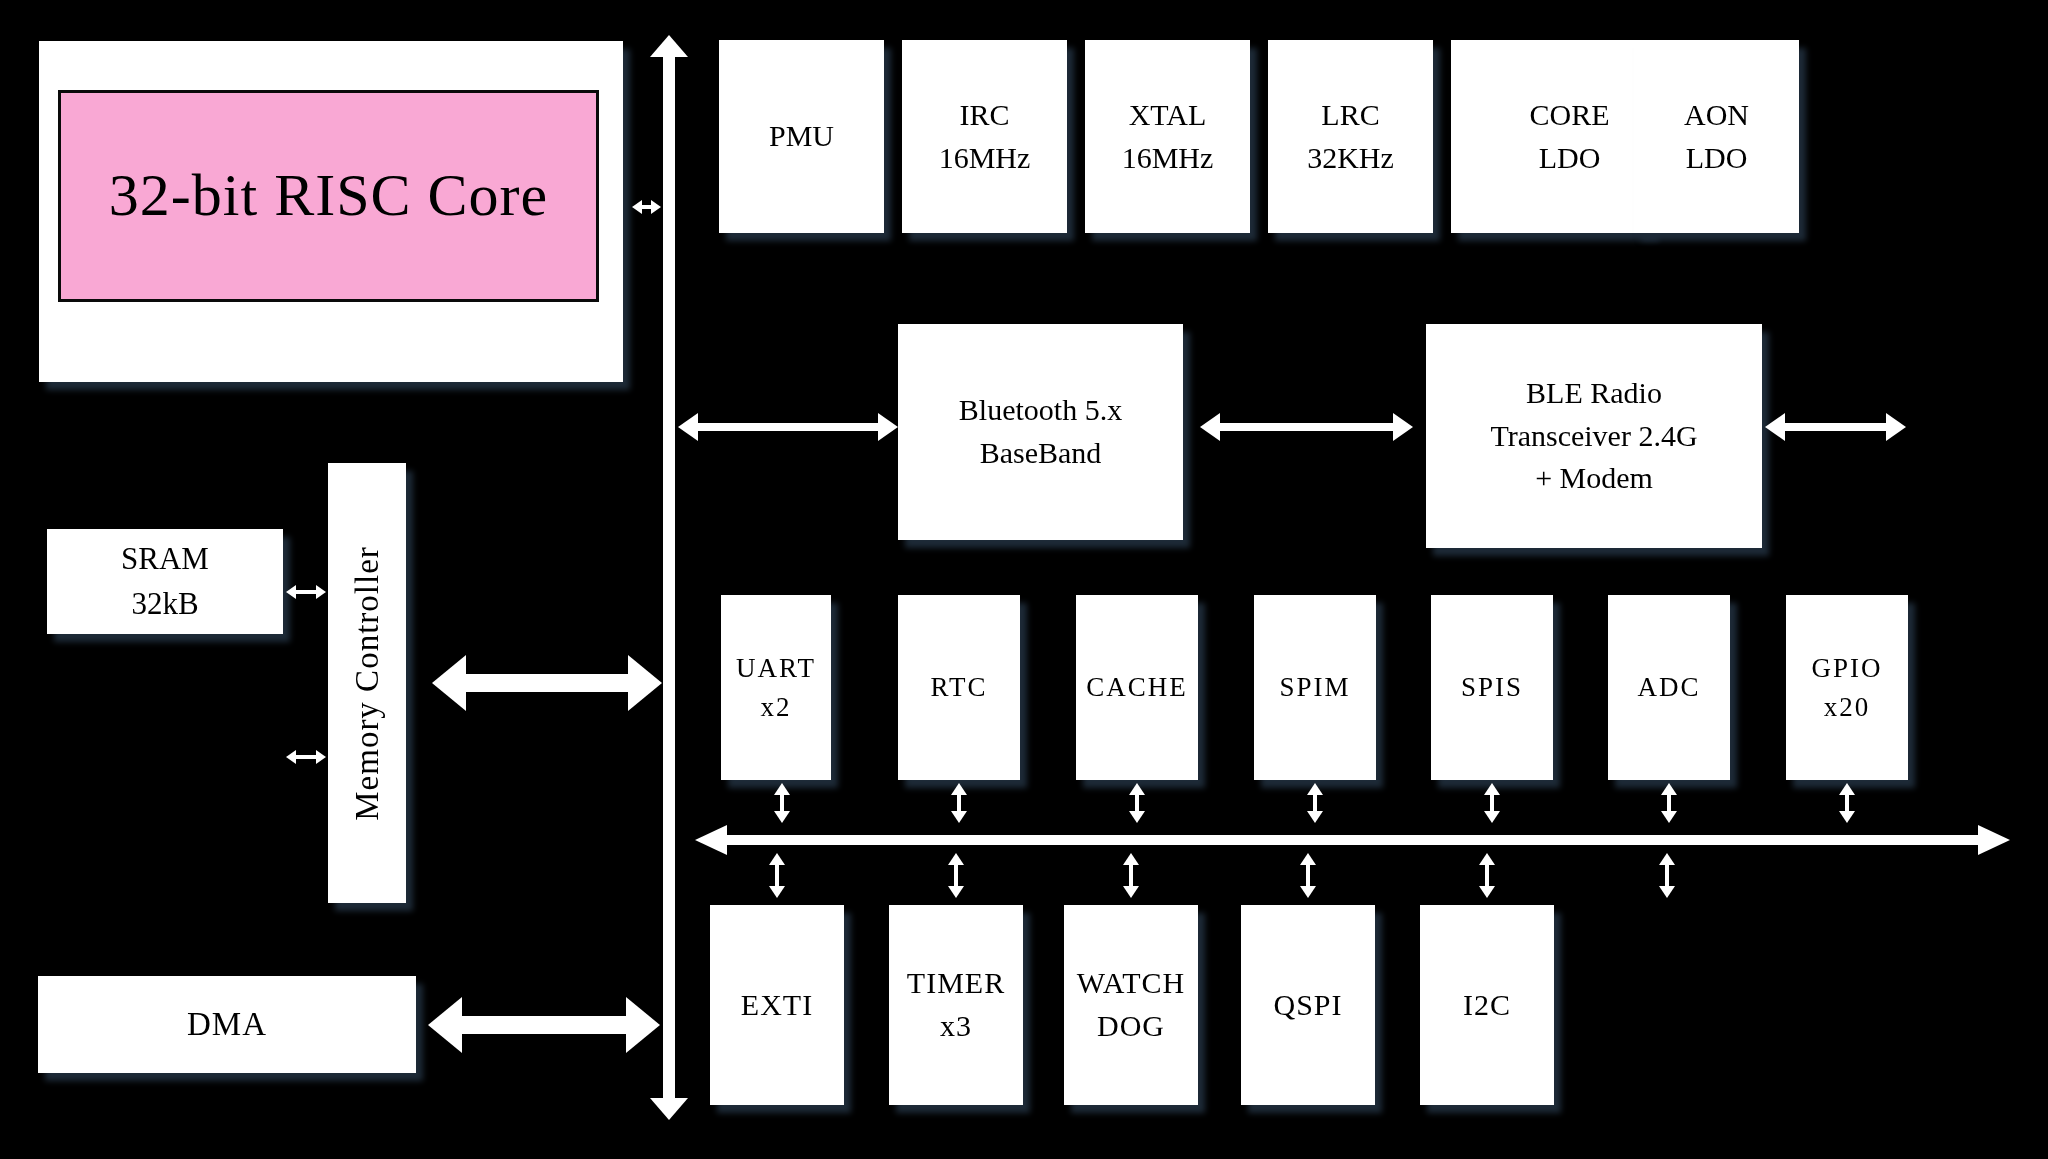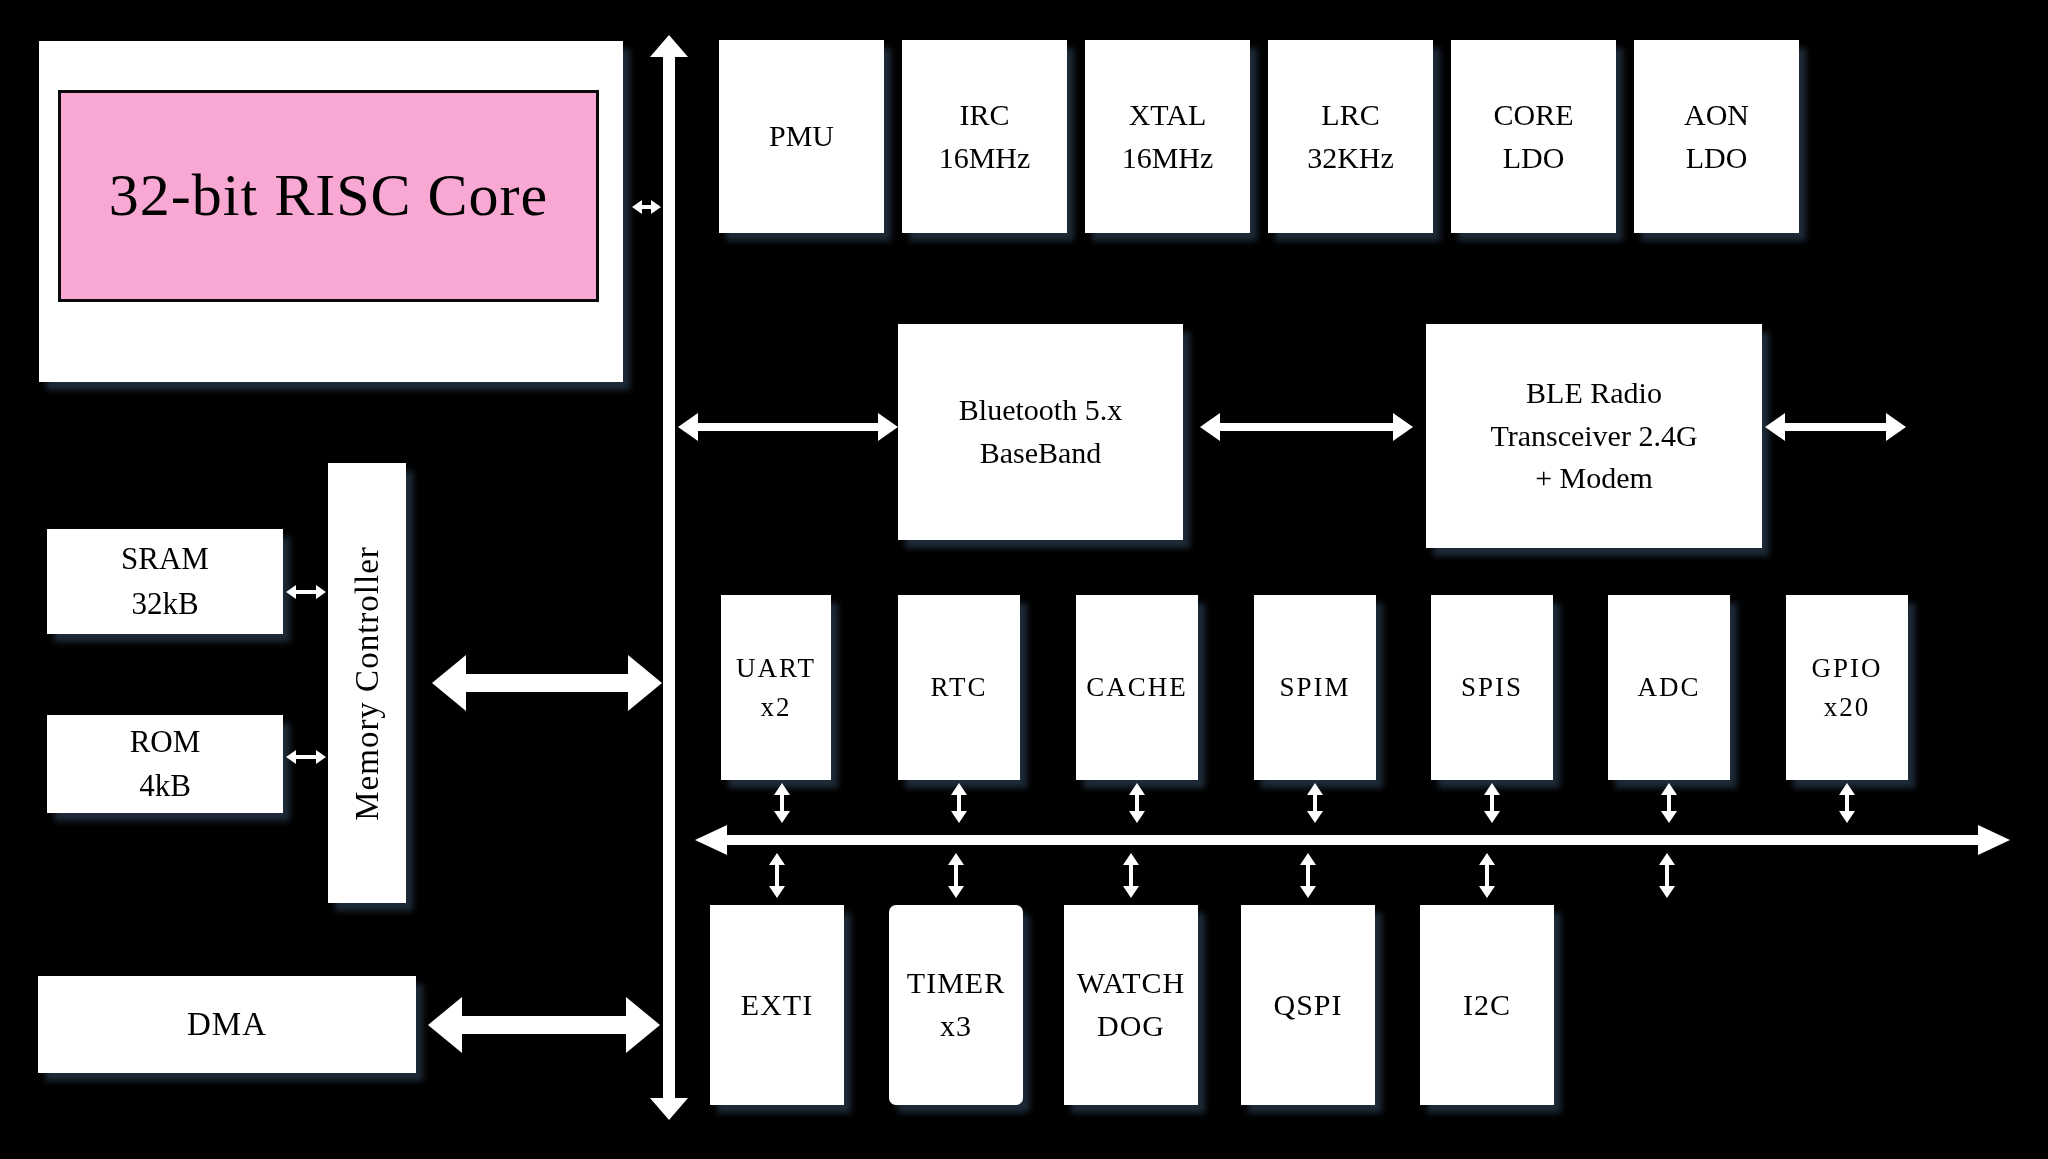--- a/index.html
+++ b/index.html
@@ -74,21 +74,21 @@
     <span class="ln">16MHz</span>
   </div>
   <div class="box fs-top" style="left:1085px;top:40px;width:165px;height:193px;">
     <span class="ln">XTAL</span>
     <span class="ln">16MHz</span>
   </div>
   <div class="box fs-top" style="left:1268px;top:40px;width:165px;height:193px;">
     <span class="ln">LRC</span>
     <span class="ln">32KHz</span>
   </div>
-  <div class="box fs-top" style="left:1451px;top:40px;width:165px;height:193px;">
+  <div class="box fs-top" style="left:1451px;top:40px;width:165px;height:193px;padding-left:36px;">
     <span class="ln">CORE</span>
     <span class="ln">LDO</span>
   </div>
   <div class="box fs-top" style="left:1634px;top:40px;width:165px;height:193px;">
     <span class="ln">AON</span>
     <span class="ln">LDO</span>
   </div>
 
   <div class="harrow med" style="left:698px;top:423px;width:180px;"></div>
   <div class="box fs-radio" style="left:898px;top:324px;width:285px;height:216px;">
@@ -99,24 +99,20 @@
   <div class="box fs-radio" style="left:1426px;top:324px;width:336px;height:224px;">
     <span class="ln">BLE Radio</span>
     <span class="ln">Transceiver 2.4G</span>
     <span class="ln">+ Modem</span>
   </div>
   <div class="harrow med" style="left:1785px;top:423px;width:101px;"></div>
 
   <div class="box fs-mem" style="left:47px;top:529px;width:236px;height:105px;">
     <span class="ln">SRAM</span>
     <span class="ln">32kB</span>
-  </div>
-  <div class="box fs-mem" style="left:47px;top:715px;width:236px;height:98px;">
-    <span class="ln">ROM</span>
-    <span class="ln">4kB</span>
   </div>
   <div class="harrow sm" style="left:296px;top:590px;width:20px;"></div>
   <div class="harrow sm" style="left:296px;top:755px;width:20px;"></div>
   <div class="box" style="left:328px;top:463px;width:78px;height:440px;">
     <span class="mc-label">Memory Controller</span>
   </div>
   <div class="harrow big" style="left:466px;top:674px;width:162px;"></div>
 
   <div class="box" style="left:38px;top:976px;width:378px;height:97px;">
     <span class="ln dma-label">DMA</span>
@@ -158,21 +154,21 @@
   <div class="varrow smv" style="left:775px;top:865px;height:21px;"></div>
   <div class="varrow smv" style="left:954px;top:865px;height:21px;"></div>
   <div class="varrow smv" style="left:1129px;top:865px;height:21px;"></div>
   <div class="varrow smv" style="left:1306px;top:865px;height:21px;"></div>
   <div class="varrow smv" style="left:1485px;top:865px;height:21px;"></div>
   <div class="varrow smv" style="left:1665px;top:865px;height:21px;"></div>
 
   <div class="box fs-bot" style="left:710px;top:905px;width:134px;height:200px;">
     <span class="ln">EXTI</span>
   </div>
-  <div class="box fs-bot" style="left:889px;top:905px;width:134px;height:200px;border-radius:7px;">
+  <div class="box fs-bot" style="left:889px;top:905px;width:134px;height:200px;">
     <span class="ln">TIMER</span>
     <span class="ln">x3</span>
   </div>
   <div class="box fs-bot" style="left:1064px;top:905px;width:134px;height:200px;">
     <span class="ln">WATCH</span>
     <span class="ln">DOG</span>
   </div>
   <div class="box fs-bot" style="left:1241px;top:905px;width:134px;height:200px;">
     <span class="ln">QSPI</span>
   </div>

